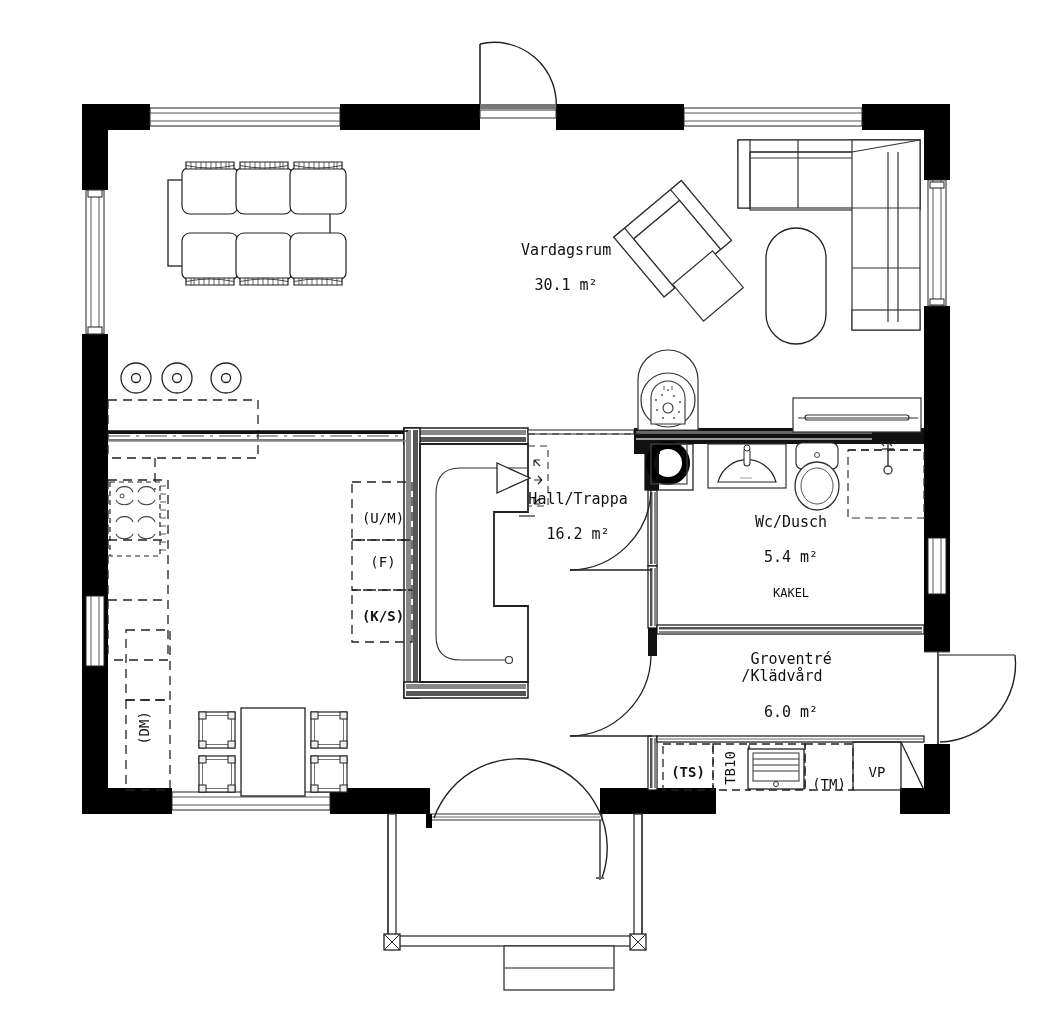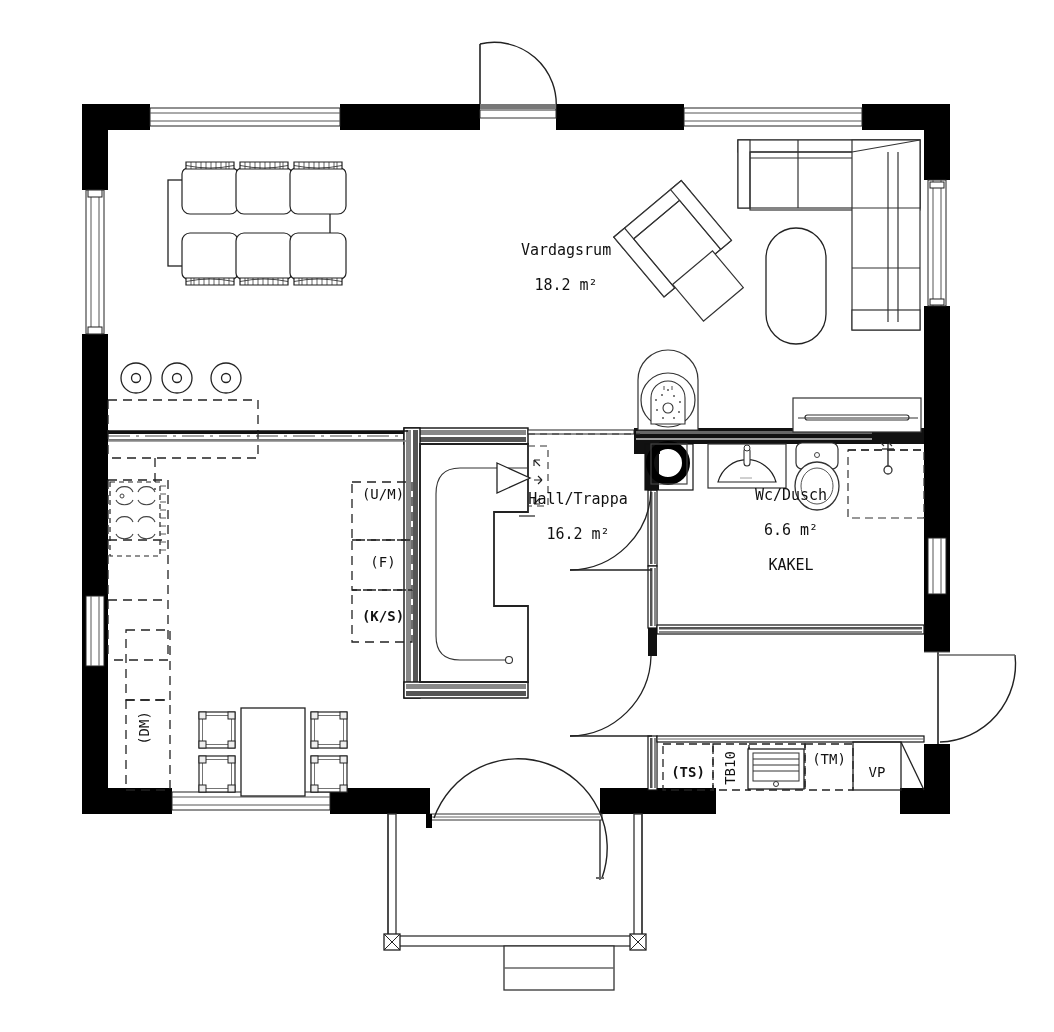--- a/index.html
+++ b/index.html
@@ -12,21 +12,21 @@
   .lbl{
     position:absolute;
     font-family:"DejaVu Sans Mono","Liberation Mono",monospace;
     color:#111;
     white-space:pre;
     text-align:center;
     line-height:1.18;
     letter-spacing:0px;
   }
   .room-name{font-size:15px;}
-  .room-note{font-size:15px;margin-top:17px;}
+  .room-note{font-size:12px;margin-top:17px;}
   .app-lbl{font-size:14px;}
   .vert{
     transform:rotate(-90deg);
     transform-origin:center center;
   }
 </style>
 </head>
 <body>
 
 <div id="plan">
@@ -476,40 +476,45 @@
   </g>
 
   <g fill="none" stroke="#222" stroke-width="1.3" stroke-dasharray="8 5">
     <path d="M848,450 L924,450"></path>
   </g>
 
 </svg>
 
 <div class="lbl room-name" style="left:557px;top:259px;transform:translate(-50%,-50%);">
   <span>Vardagsrum</span><br>
-  <span>18.2 m²</span>
+  <span>30.1 m²</span>
 </div>
 
 
 <div class="lbl room-name" style="left:569px;top:508px;transform:translate(-50%,-50%);">
   <span>Hall/Trappa</span><br>
   <span>16.2 m²</span>
 </div>
 
-<div class="lbl room-name" style="left:782px;top:522px;transform:translate(-50%,-50%);">
+<div class="lbl room-name" style="left:782px;top:549px;transform:translate(-50%,-50%);">
   <span>Wc/Dusch</span><br>
-  <span>6.6 m²</span><br>
+  <span>5.4 m²</span><br>
   <span class="room-note">KAKEL</span>
 </div>
 
-
-<div class="lbl app-lbl" style="left:383px;top:494px;transform:translate(-50%,-50%);">(U/M)</div>
+<div class="lbl room-name" style="left:782px;top:677px;transform:translate(-50%,-50%);">
+  <span>Groventré
+/Klädvård</span><br>
+  <span>6.0 m²</span>
+</div>
+
+<div class="lbl app-lbl" style="left:383px;top:518px;transform:translate(-50%,-50%);">(U/M)</div>
 <div class="lbl app-lbl" style="left:383px;top:562px;transform:translate(-50%,-50%);">(F)</div>
 <div class="lbl app-lbl" style="left:383px;top:616px;transform:translate(-50%,-50%);font-weight:bold;">(K/S)</div>
 
 <div class="lbl app-lbl vert" style="left:144px;top:728px;transform:translate(-50%,-50%) rotate(-90deg);">(DM)</div>
 
 <div class="lbl app-lbl" style="left:688px;top:772px;transform:translate(-50%,-50%);font-weight:bold;">(TS)</div>
 <div class="lbl app-lbl vert" style="left:730px;top:768px;transform:translate(-50%,-50%) rotate(-90deg);">TB10</div>
-<div class="lbl app-lbl" style="left:829px;top:759px;transform:translate(-50%,-50%);">(TM)</div>
+<div class="lbl app-lbl" style="left:829px;top:784px;transform:translate(-50%,-50%);">(TM)</div>
 <div class="lbl app-lbl" style="left:877px;top:772px;transform:translate(-50%,-50%);">VP</div>
 
 </div>
 
 </body></html>

